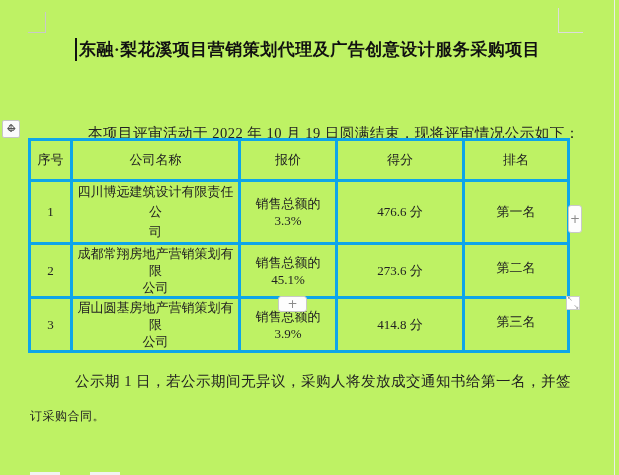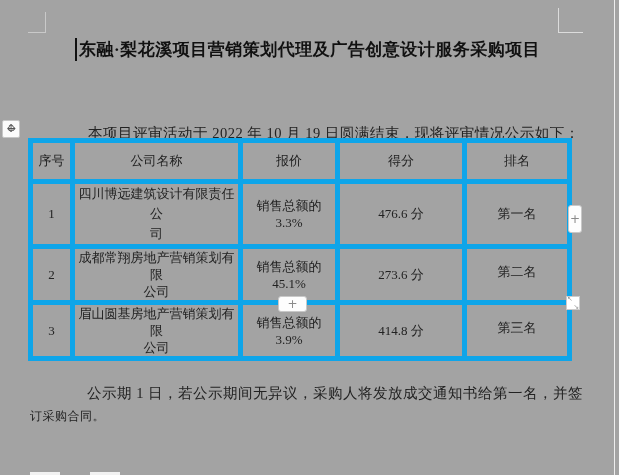--- a/index.html
+++ b/index.html
@@ -1,17 +1,17 @@
 <!DOCTYPE html>
 <html><head>
 <meta charset="utf-8">
 <style>
   html,body{margin:0;padding:0;background:#ffffff;}
   .page{
-    position:relative;width:619px;height:475px;background:#a3a3a3;overflow:hidden;
+    position:relative;width:619px;height:475px;background:#bef264;overflow:hidden;
     font-family:"Liberation Serif","DejaVu Serif",serif;color:#222;
   }
   
   .mark{position:absolute;background:#c9c9c9;}
   
   .caret{position:absolute;left:75px;top:38px;width:2px;height:23px;background:#111;}
   .doc-title{
     position:absolute;left:79px;top:38px;margin:0;font-size:17px;font-weight:bold;
     letter-spacing:0.5px;color:#111;white-space:nowrap;
   }
@@ -21,21 +21,21 @@
     position:absolute;left:2px;top:120px;width:16px;height:16px;background:#fbfbfb;
     border:1px solid #c6c6c6;border-radius:2px;cursor:move;
   }
   .move-handle span{position:absolute;left:0;top:0;width:16px;height:16px;line-height:16px;
     text-align:center;font-size:11px;color:#555;font-family:"DejaVu Sans",sans-serif;}
   
   table.tbl{
     position:absolute;left:28px;top:138px;width:539px;border-collapse:collapse;table-layout:fixed;
   }
   table.tbl td,table.tbl th{
-    border:5px solid #0ea5e9;text-align:center;vertical-align:middle;
+    border:3px solid #0ea5e9;text-align:center;vertical-align:middle;
     font-size:13px;font-weight:normal;color:#222;padding:0 2px;overflow:hidden;
   }
   tr.hdr{height:41px;}
   tr.row-1{height:54px;}
   tr.row-2{height:31px;}
   tr.row-3{height:30px;}
   .c-company{white-space:pre-line;line-height:20px;}
   tr.row-2 .c-company,tr.row-3 .c-company{line-height:17px;}
   tr.row-2 .c-rank,tr.row-3 .c-rank{vertical-align:top;padding-top:14px;}
   
@@ -47,21 +47,21 @@
   .add-col{left:568px;top:205px;width:14px;height:28px;}
   .add-row{left:278px;top:296px;width:29px;height:16px;}
   
   .resize-handle{
     position:absolute;left:566px;top:296px;width:14px;height:14px;background:#fff;
     border:1px solid #cccccc;box-sizing:border-box;cursor:nwse-resize;
     font-family:"DejaVu Sans",sans-serif;color:#9a9a9a;
   }
   .resize-handle .nw{position:absolute;left:0px;top:-2px;font-size:7px;}
   .resize-handle .se{position:absolute;right:0px;bottom:-2px;font-size:7px;}
-  .closing-1{position:absolute;left:75px;top:372px;margin:12px;font-size:14.5px;letter-spacing:0.5px;white-space:nowrap;}
+  .closing-1{position:absolute;left:75px;top:372px;margin:0;font-size:14.5px;letter-spacing:0.5px;white-space:nowrap;}
   .closing-2{position:absolute;left:30px;top:408px;margin:0;font-size:12px;letter-spacing:0.5px;white-space:nowrap;}
   .page-edge{position:absolute;left:614px;top:0;width:1px;height:475px;background:#ededed;}
   .bottom-hint{position:absolute;height:3px;background:#f2f2f2;bottom:0;}
 </style>
 </head>
 <body>
 
 <div class="page">
 
   <span class="mark" style="left:45px;top:12px;width:1px;height:21px;"></span>

